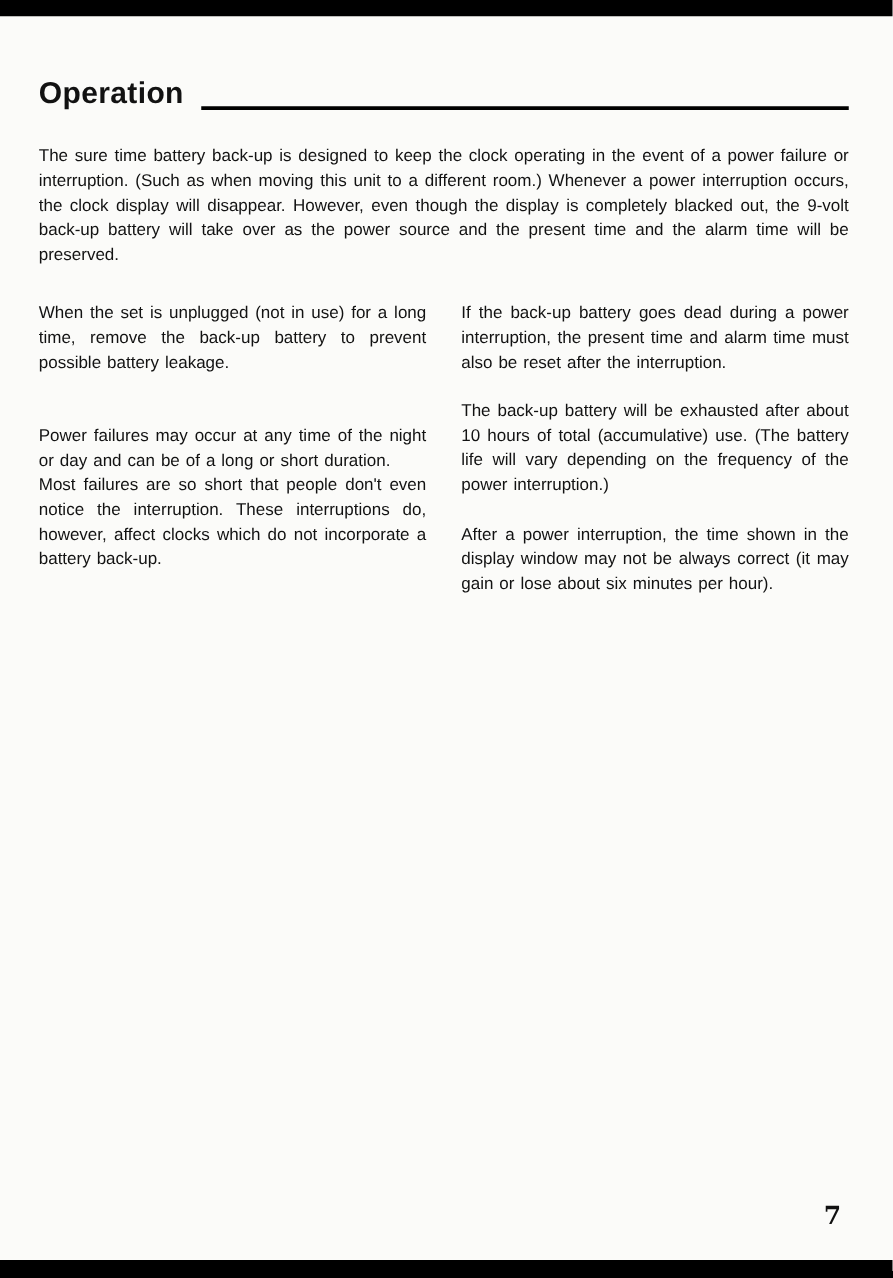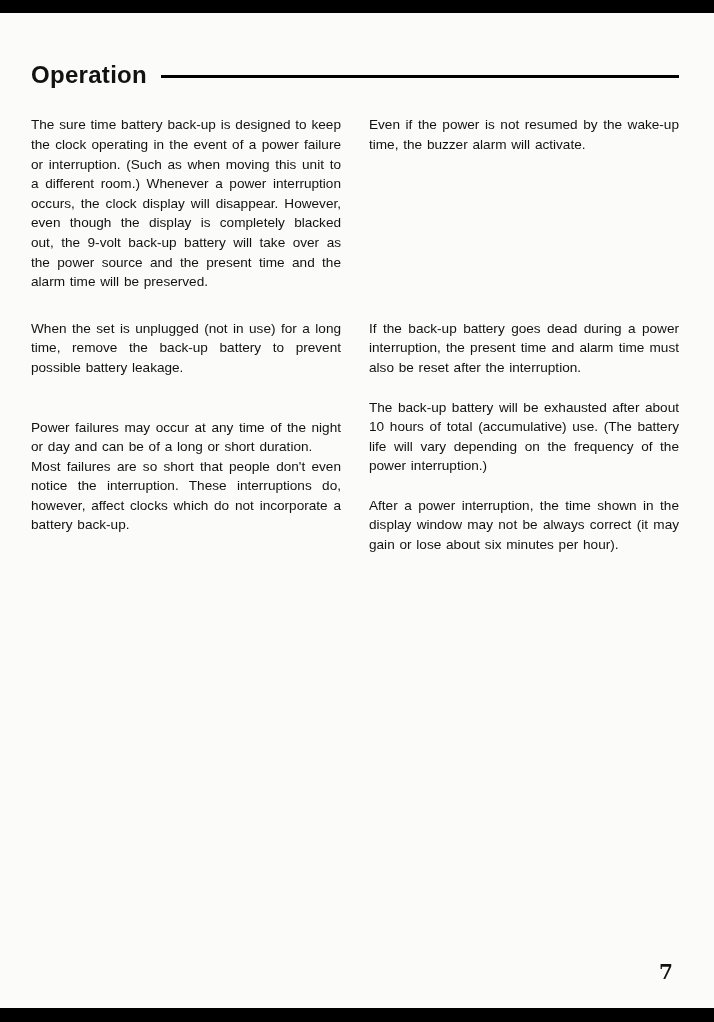--- a/index.html
+++ b/index.html
@@ -23,21 +23,21 @@
 
   .content {
     position: absolute;
     top: 13px;
     left: 31px;
     right: 35px;
   }
 
   .heading-row {
     display: flex;
-    align-items: center;
+    align-items: flex-end;
     margin-top: 49px;
   }
   .section-notes .heading-row {
     margin-top: 42px;
   }
   h1.section-heading {
     margin: 0;
     font-size: 24px;
     font-weight: bold;
     letter-spacing: 0.3px;
@@ -91,23 +91,20 @@
 
     <section class="section-operation">
       <div class="heading-row">
         <h1 class="section-heading">Operation</h1>
         <div class="heading-rule"></div>
       </div>
       <div class="cols">
         <div class="col">
           <p class="body-par">The sure time battery back-up is designed to keep the clock operating in the event of a power failure or interruption. (Such as when moving this unit to a different room.) Whenever a power interruption occurs, the clock display will disappear. However, even though the display is completely blacked out, the 9-volt back-up battery will take over as the power source and the present time and the alarm time will be preserved.</p>
         </div>
-        <div class="col">
-          <p class="body-par">Even if the power is not resumed by the wake-up time, the buzzer alarm will activate.</p>
-        </div>
       </div>
     </section>
 
     <section class="section-notes">
       <div class="cols">
         <div class="col">
           <p class="body-par">When the set is unplugged (not in use) for a long time, remove the back-up battery to prevent possible battery leakage.</p>
           <p class="body-par tight">Power failures may occur at any time of the night or day and can be of a long or short duration.</p>
           <p class="body-par gap-lg">Most failures are so short that people don't even notice the interruption. These interruptions do, however, affect clocks which do not incorporate a battery back-up.</p>
         </div>

